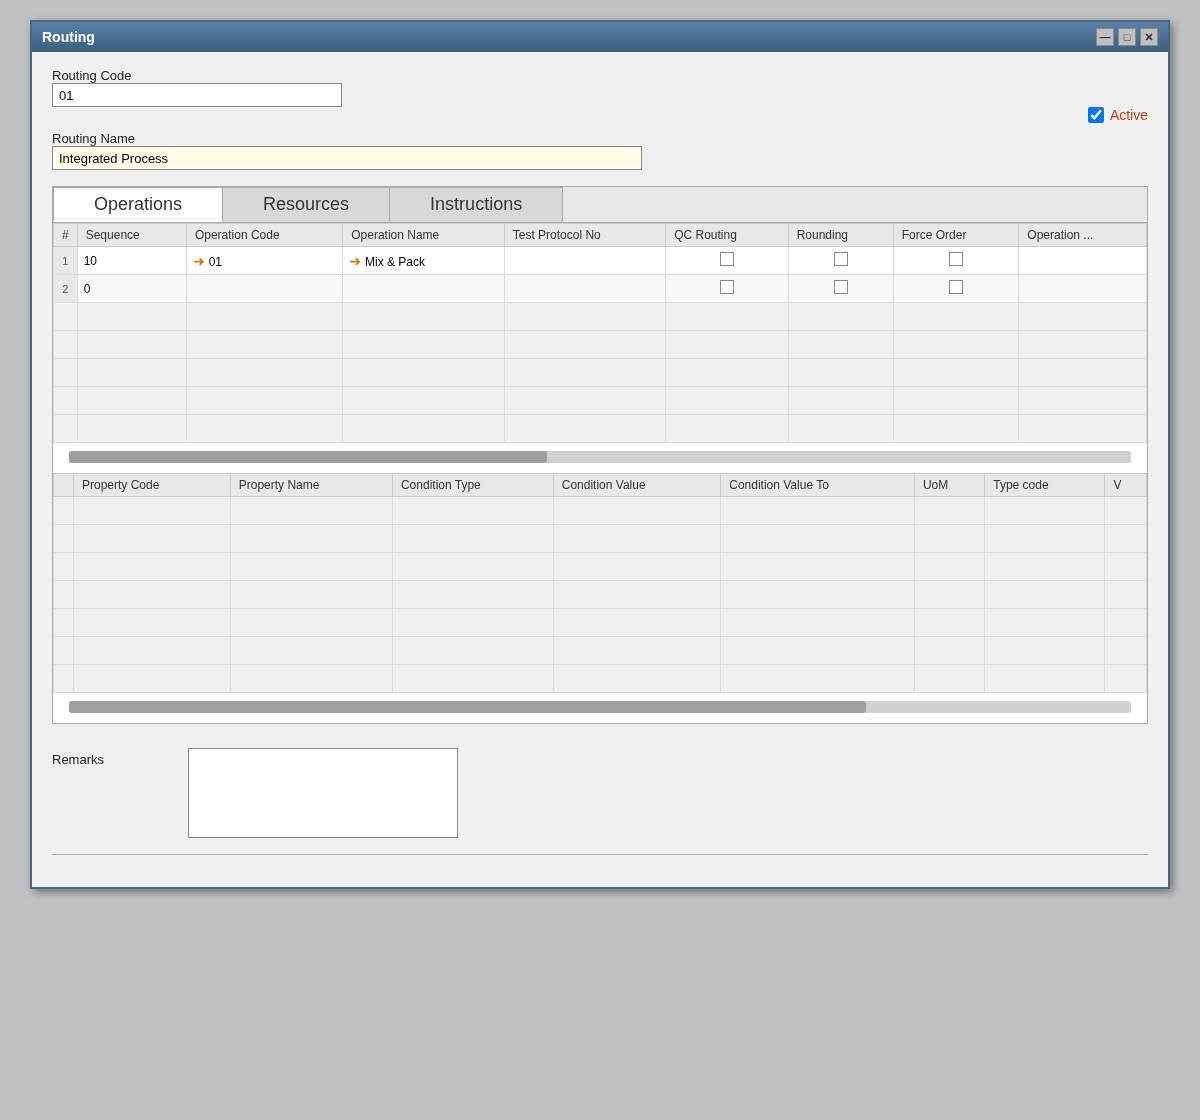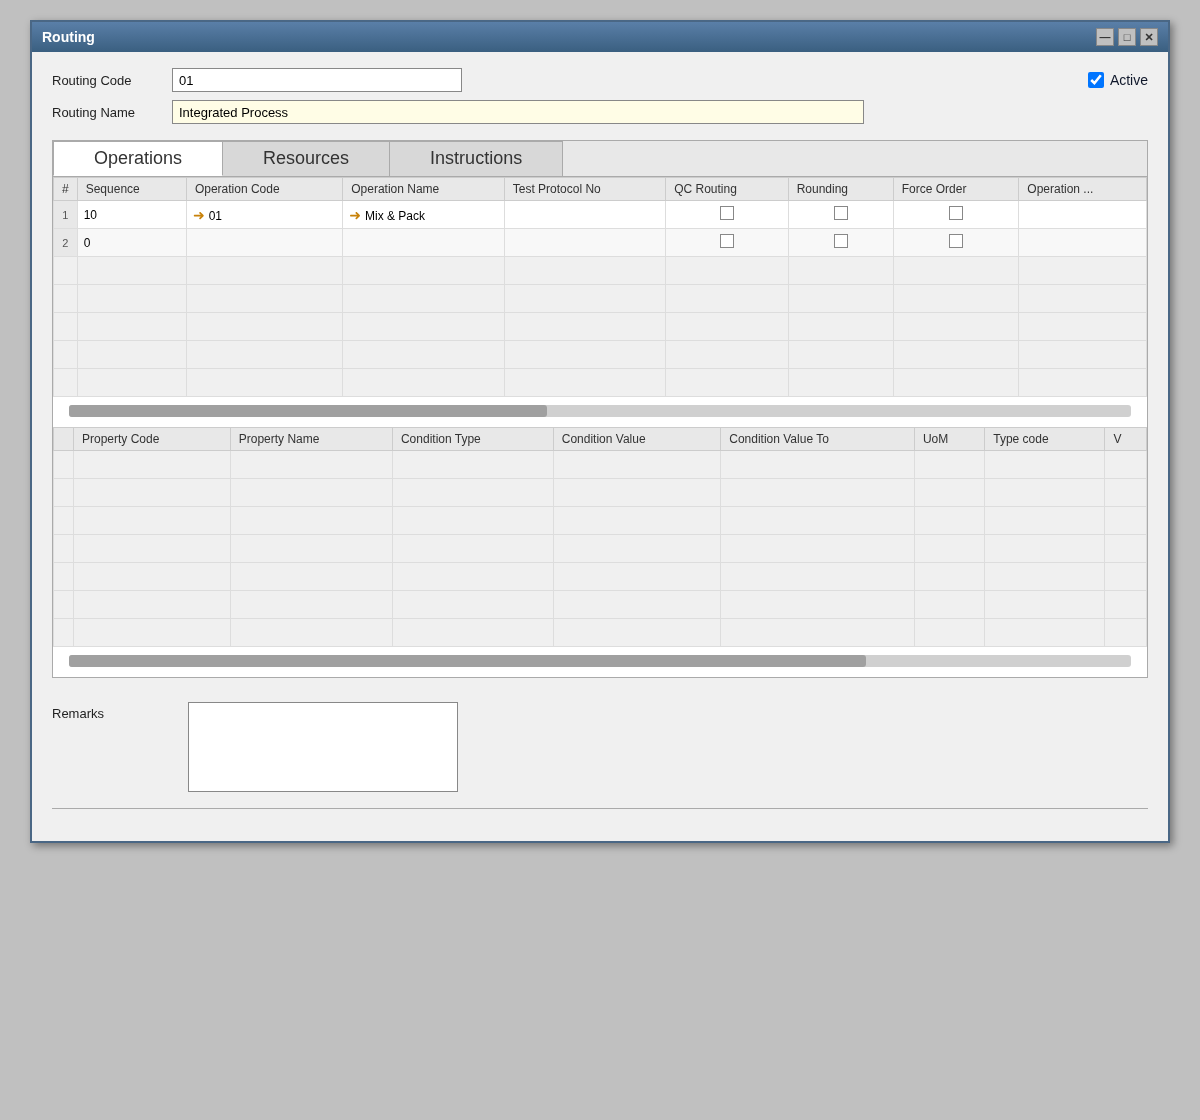--- a/index.html
+++ b/index.html
@@ -44,56 +44,56 @@
       display: flex;
       align-items: center;
       justify-content: center;
       font-weight: bold;
     }
     .window-content {
       padding: 16px 20px;
     }
     .form-row {
       display: flex;
-      align-items: center;
       margin-bottom: 8px;
+      flex-direction: column;
     }
     .form-label {
       width: 120px;
       font-size: 13px;
       color: #222;
     }
     .form-input {
       border: 1px solid #888;
       background: white;
       padding: 3px 6px;
       font-size: 13px;
       height: 24px;
     }
     .routing-code-input {
       width: 290px;
     }
     .routing-name-input {
-      width: 692px;
+      width: 590px;
       background: #fffde6;
     }
     .active-row {
       margin-left: auto;
       display: flex;
       align-items: center;
       gap: 6px;
     }
     .checkbox-active {
       width: 16px;
       height: 16px;
       cursor: pointer;
     }
     .active-label {
       font-size: 14px;
-      color: #0f172a;
+      color: #c2410c;
     }
     .tabs-section {
       margin-top: 16px;
       border: 1px solid #aaa;
       background: white;
     }
     .tabs-header {
       display: flex;
       border-bottom: 1px solid #aaa;
       background: #e8e8e8;

